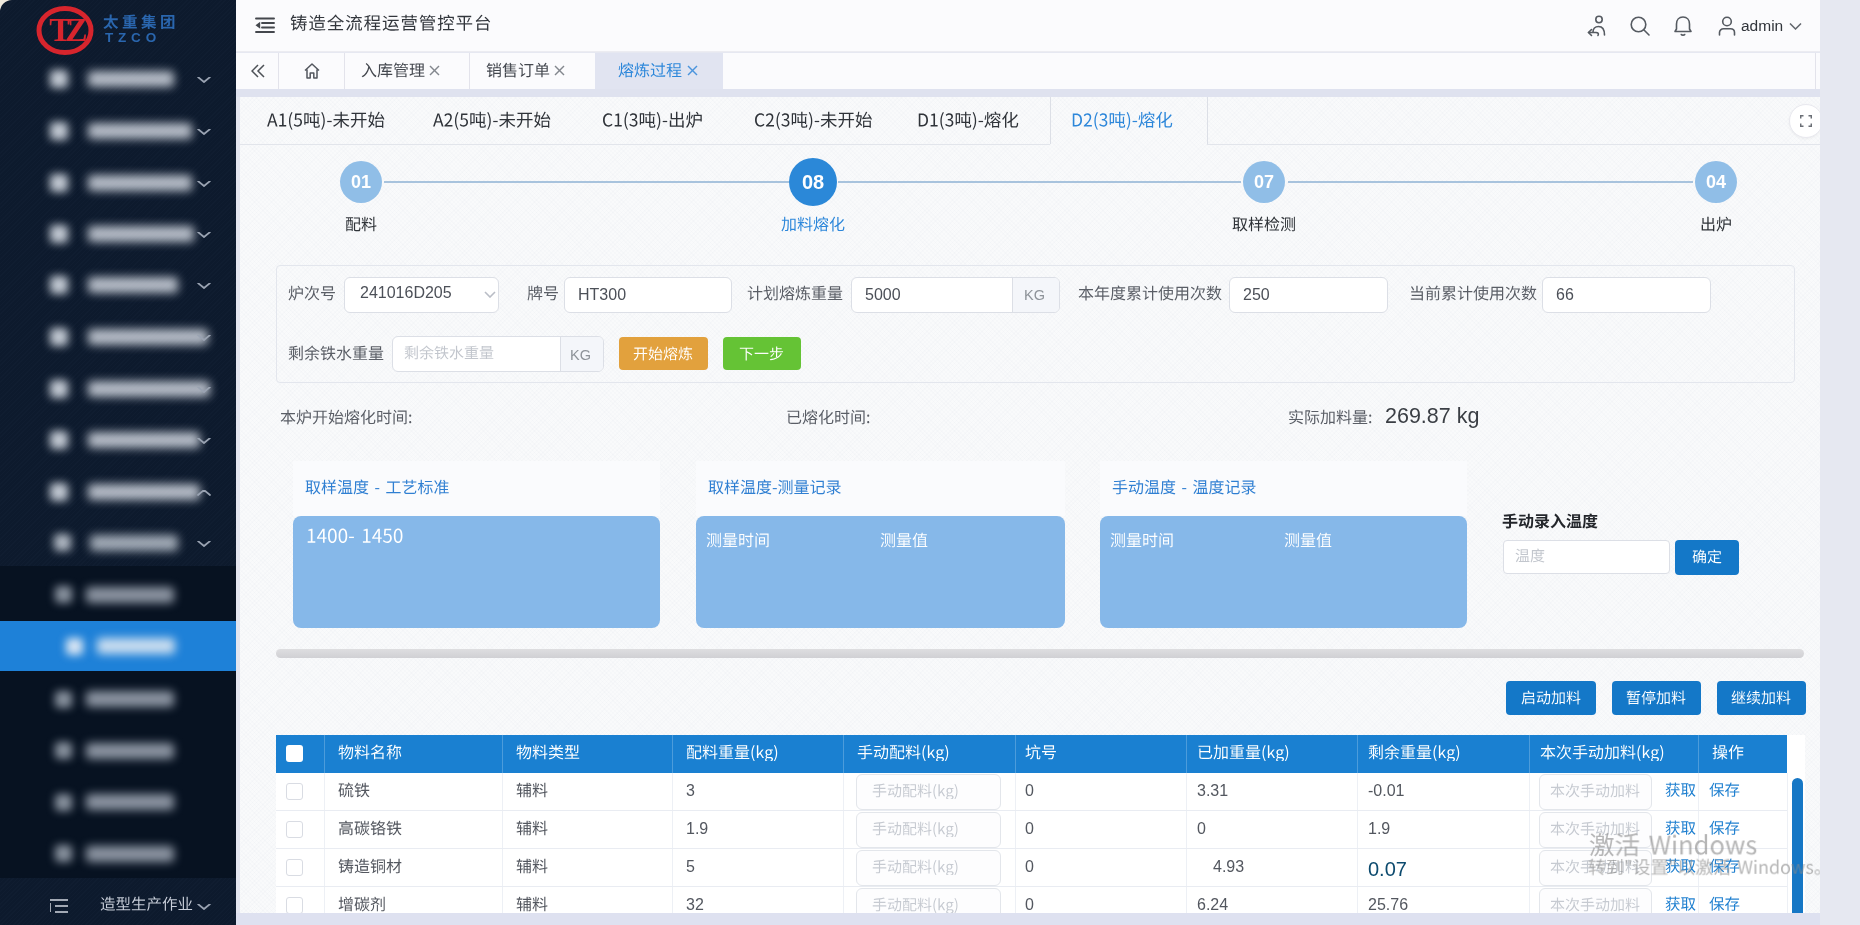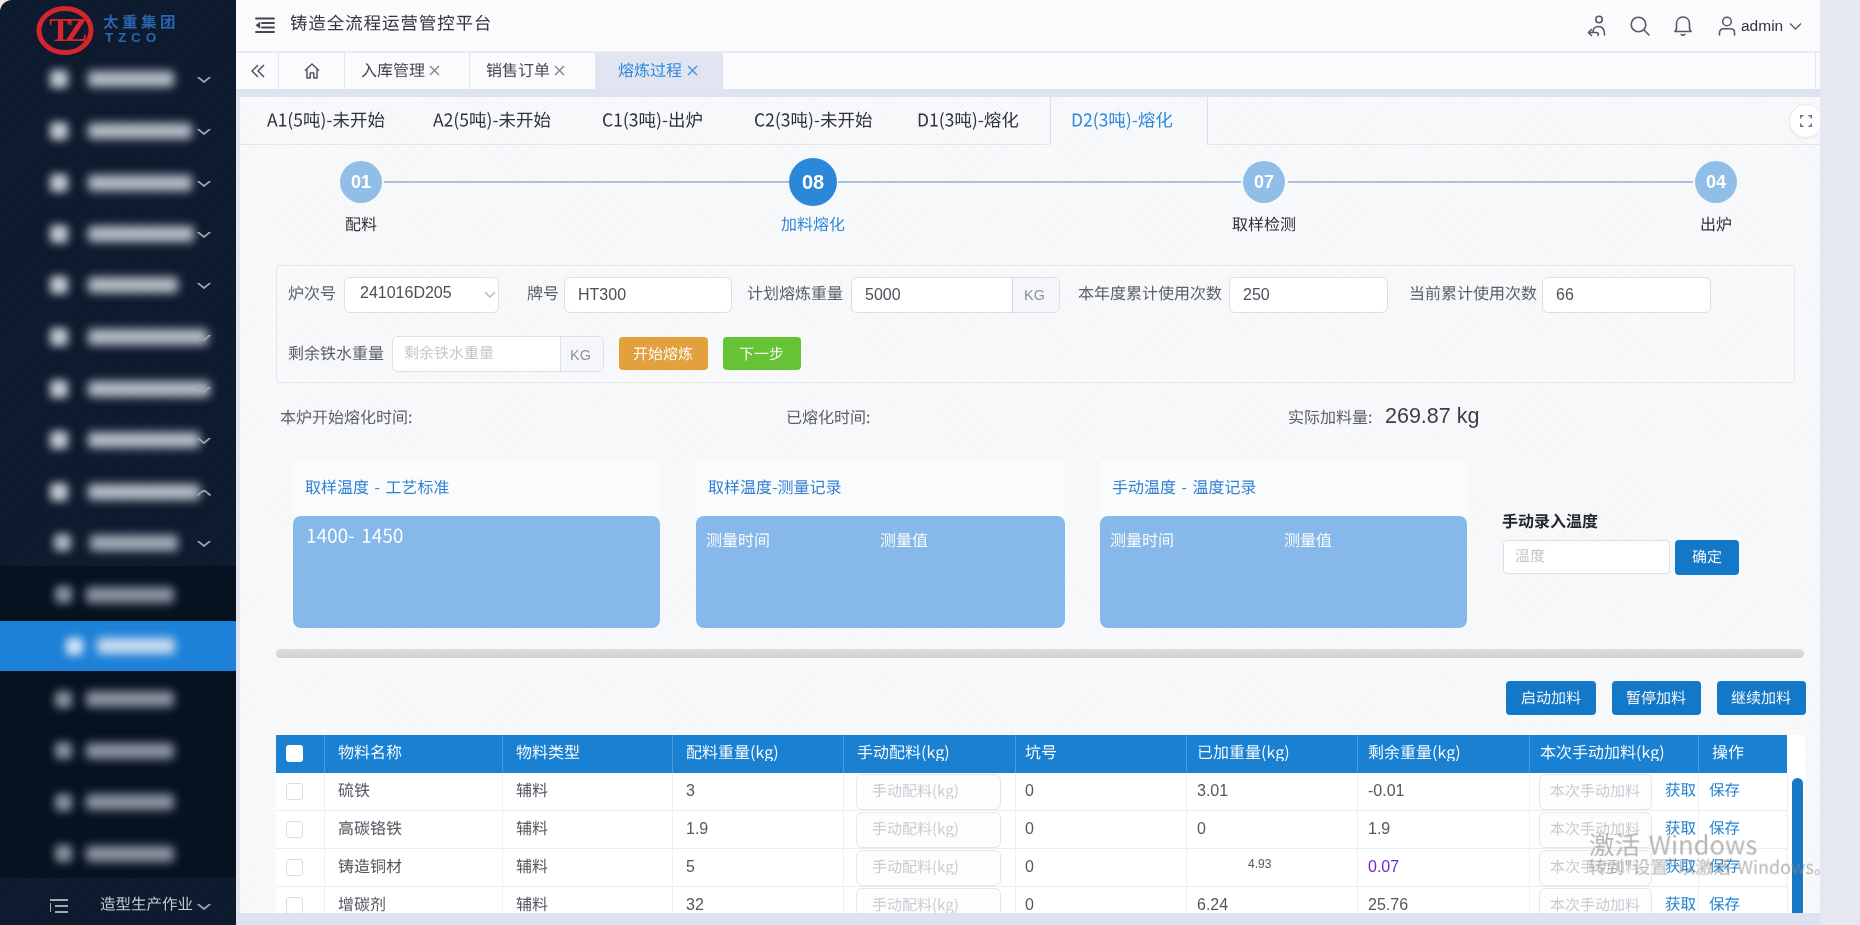--- a/index.html
+++ b/index.html
@@ -1040,21 +1040,21 @@
           <use href="#gr47" x="2000"></use>
           <use href="#gr48" x="3000"></use>
           <use href="#gr32" x="4000"></use>
           <use href="#gr112" x="4338"></use>
           <use href="#gr113" x="4890"></use>
           <use href="#gr35" x="5454"></use>
         </g>
       </svg>
     </div>
 <div class="lat" style="left:1025px;top:782.0px;font-size:16px;color:#53575f">0</div>
-<div class="lat" style="left:1197px;top:782.0px;font-size:16px;color:#53575f">3.01</div>
+<div class="lat" style="left:1197px;top:782.0px;font-size:16px;color:#53575f">3.31</div>
 <div class="lat" style="left:1368px;top:782.0px;font-size:16px;color:#53575f">-0.01</div>
 <div class="a" style="left:1539px;top:774px;width:113px;height:36px;background:#fdfdfe;border:1px solid #e3e6eb;border-radius:6px"></div>
 <div style="position:absolute;left:1550.0px;top:783.1px;line-height:0">
       <svg class="z" width="91" height="16">
         <g fill="#c6cad1" transform="translate(0,13.2) scale(0.01500)">
           <use href="#gr61" x="0"></use>
           <use href="#gr54" x="1000"></use>
           <use href="#gr90" x="2000"></use>
           <use href="#gr91" x="3000"></use>
           <use href="#gr49" x="4000"></use>
@@ -1176,22 +1176,22 @@
           <use href="#gr47" x="2000"></use>
           <use href="#gr48" x="3000"></use>
           <use href="#gr32" x="4000"></use>
           <use href="#gr112" x="4338"></use>
           <use href="#gr113" x="4890"></use>
           <use href="#gr35" x="5454"></use>
         </g>
       </svg>
     </div>
 <div class="lat" style="left:1025px;top:858.0px;font-size:16px;color:#53575f">0</div>
-<div class="lat" style="left:1248px;top:858.0px;font-size:12px;color:#53575f">4.93</div>
-<div class="lat" style="left:1368px;top:858.0px;font-size:16px;color:#6d28d9">0.07</div>
+<div class="lat" style="left:1213px;top:858.0px;font-size:16px;color:#53575f">4.93</div>
+<div class="lat" style="left:1368px;top:858.0px;font-size:20px;color:#0c4a6e">0.07</div>
 <div class="a" style="left:1539px;top:850px;width:113px;height:36px;background:#fdfdfe;border:1px solid #e3e6eb;border-radius:6px"></div>
 <div style="position:absolute;left:1550.0px;top:859.1px;line-height:0">
       <svg class="z" width="91" height="16">
         <g fill="#c6cad1" transform="translate(0,13.2) scale(0.01500)">
           <use href="#gr61" x="0"></use>
           <use href="#gr54" x="1000"></use>
           <use href="#gr90" x="2000"></use>
           <use href="#gr91" x="3000"></use>
           <use href="#gr49" x="4000"></use>
           <use href="#gr48" x="5000"></use>

